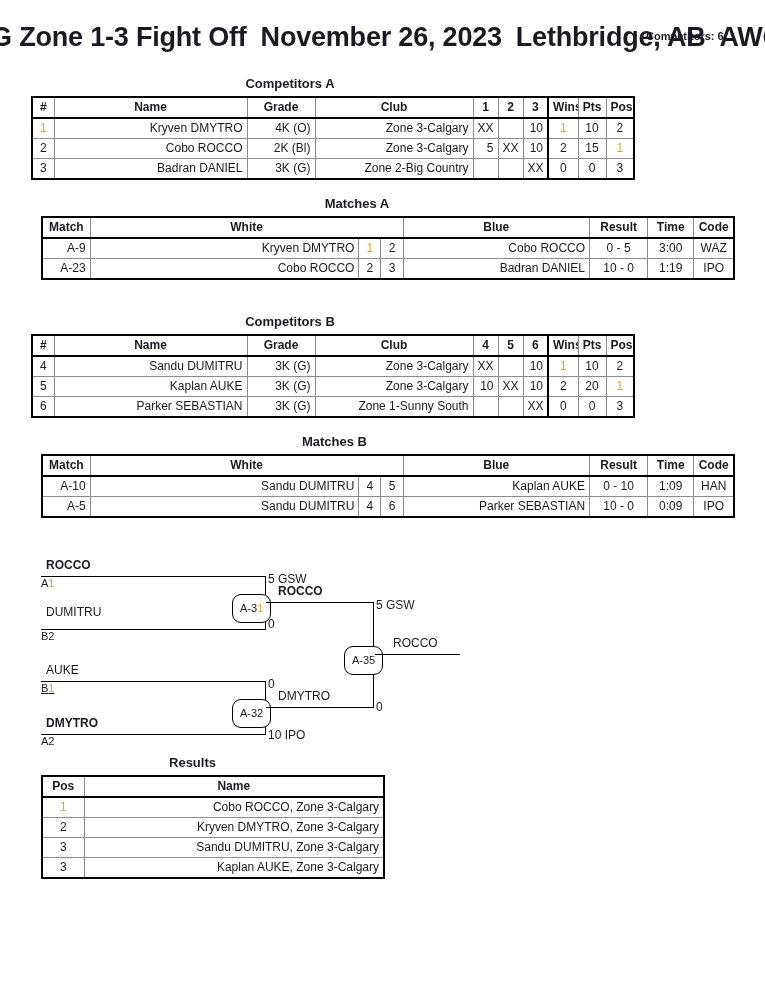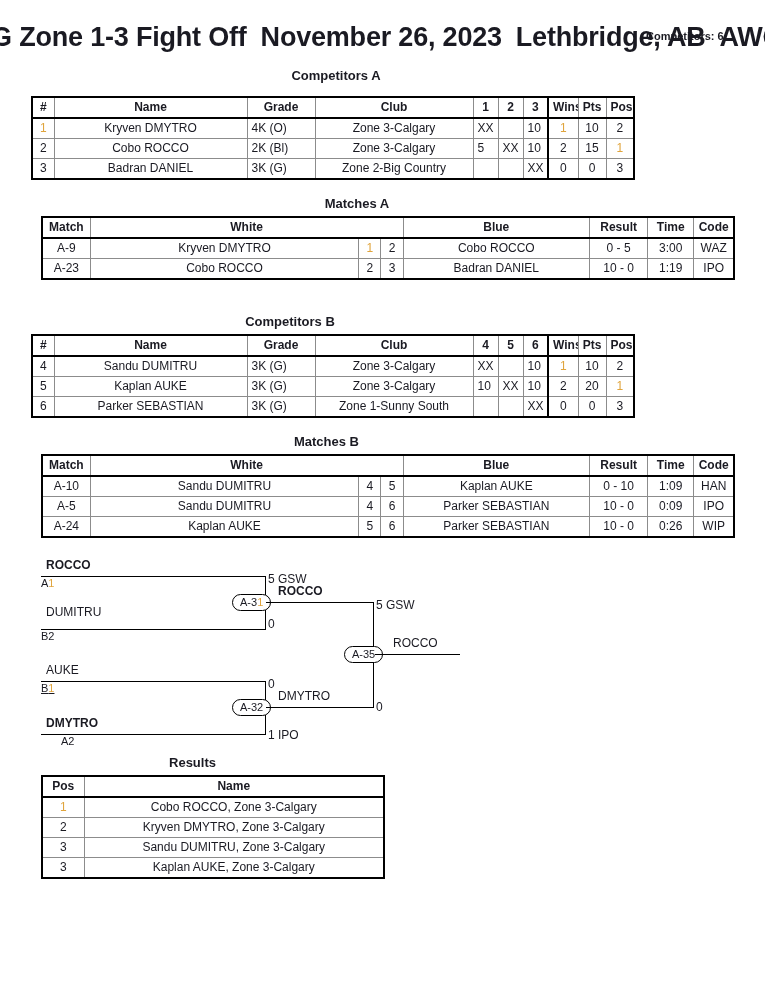--- a/index.html
+++ b/index.html
@@ -71,22 +71,22 @@
     overflow: hidden;
   }
   table.sheet th {
     font-weight: bold;
     text-align: center;
   }
   table.sheet {
     border: 2px solid #000000;
   }
   .c { text-align: center; }
-  .l { text-align: center; }
-  .r { }
+  .l { text-align: right; }
+  .r { text-align: right; }
   .b { font-weight: bold; }
   .gold { color: #e0a43c; }
   .thickleft { border-left: 2px solid #000 !important; }
 
   
   table.sheet thead th { border-bottom: 2px solid #000; }
 
   
   .bracket {
     position: absolute;
@@ -118,41 +118,41 @@
   .bracket .score {
     position: absolute;
     font-size: 12px;
     white-space: nowrap;
   }
   .bracket .bubble {
     position: absolute;
     font-size: 11px;
     line-height: 15px;
     height: 15px;
-    padding: 0 7px;
+    padding: 6px 7px;
     border: 1.4px solid #000;
     border-radius: 9px;
     background: #fff;
     white-space: nowrap;
   }
 
   
   .results-table { font-size: 12px; }
 </style>
 </head>
 <body>
 
 <div class="header">
   <div class="header-title">
     <span>AWG Zone 1-3 Fight Off</span><span>November 26, 2023</span><span>Lethbridge, AB</span><span>AWG Male 40kg</span>
   </div>
 </div>
 <div class="competitors-count">Competitors: 6</div>
 
-<div class="caption" style="top:68px; left:0; width:580px;padding-left:46px;">Competitors A</div>
+<div class="caption" style="top:76px; left:0; width:580px;">Competitors A</div>
 
 <table class="sheet" id="tbl-comp-a" style="top:96px; left:31px; width:598px;">
   <colgroup>
     <col style="width:22px">
       <col style="width:193px">
       <col style="width:68px">
       <col style="width:158px">
     <col style="width:25px">
       <col style="width:25px">
       <col style="width:25px">
@@ -323,21 +323,21 @@
         <td class="r"></td>
         <td class="r"></td>
         <td class="r">XX</td>
         <td class="c thickleft">0</td>
         <td class="c">0</td>
         <td class="c">3</td>
       </tr>
     </tbody>
 </table>
 
-<div class="caption" style="top:434px; left:0; width:653px;">Matches B</div>
+<div class="caption" style="top:434px; left:8px; width:653px;">Matches B</div>
 
 <table class="sheet" id="tbl-match-b" style="top:454px; left:41px; width:694px;">
   <colgroup>
     <col style="width:48px">
       <col style="width:268px">
       <col style="width:22px">
       <col style="width:22px">
     <col style="width:186px">
       <col style="width:58px">
       <col style="width:46px">
@@ -367,30 +367,20 @@
       <tr>
         <td class="l">A-5</td>
         <td class="l b">Sandu DUMITRU</td>
         <td class="c">4</td>
         <td class="c">6</td>
         <td class="l">Parker SEBASTIAN</td>
         <td class="c">10 - 0</td>
         <td class="c">0:09</td>
         <td class="c">IPO</td>
       </tr>
-      <tr>
-        <td class="l">A-24</td>
-        <td class="l b">Kaplan AUKE</td>
-        <td class="c">5</td>
-        <td class="c">6</td>
-        <td class="l">Parker SEBASTIAN</td>
-        <td class="c">10 - 0</td>
-        <td class="c">0:26</td>
-        <td class="c">WIP</td>
-      </tr>
     </tbody>
 </table>
 
 <div class="bracket">
 
   <div class="name b" style="left:46px; top:10px;">ROCCO</div>
   <div class="hline" style="left:41px; top:28px; width:225px;"></div>
   <div class="seed" style="left:41px; top:29px;"><span>A<span class="gold">1</span></span></div>
 
   <div class="name" style="left:46px; top:57px;">DUMITRU</div>
@@ -405,25 +395,25 @@
 
   <div class="name b" style="left:278px; top:36px;">ROCCO</div>
   <div class="hline" style="left:266px; top:54px; width:108px;"></div>
 
   <div class="name" style="left:46px; top:115px;">AUKE</div>
   <div class="hline" style="left:41px; top:133px; width:225px;"></div>
   <div class="seed" style="left:41px; top:134px;text-decoration:underline;"><span>B<span class="gold">1</span></span></div>
 
   <div class="name b" style="left:46px; top:168px;">DMYTRO</div>
   <div class="hline" style="left:41px; top:186px; width:225px;"></div>
-  <div class="seed" style="left:41px; top:187px;margin-left:20px;">A2</div>
+  <div class="seed" style="left:41px; top:187px;">A2</div>
 
   <div class="vline" style="left:265px; top:133px; height:53px;"></div>
   <div class="score" style="left:268px; top:129px;">0</div>
-  <div class="score" style="left:268px; top:180px;">1 IPO</div>
+  <div class="score" style="left:268px; top:180px;">10 IPO</div>
 
   <div class="bubble" style="left:232px; top:151px;"><span>A-32</span></div>
 
   <div class="name" style="left:278px; top:141px;">DMYTRO</div>
   <div class="hline" style="left:266px; top:159px; width:108px;"></div>
 
   <div class="vline" style="left:373px; top:54px; height:105px;"></div>
   <div class="score" style="left:376px; top:50px;">5 GSW</div>
   <div class="score" style="left:376px; top:152px;">0</div>
 

